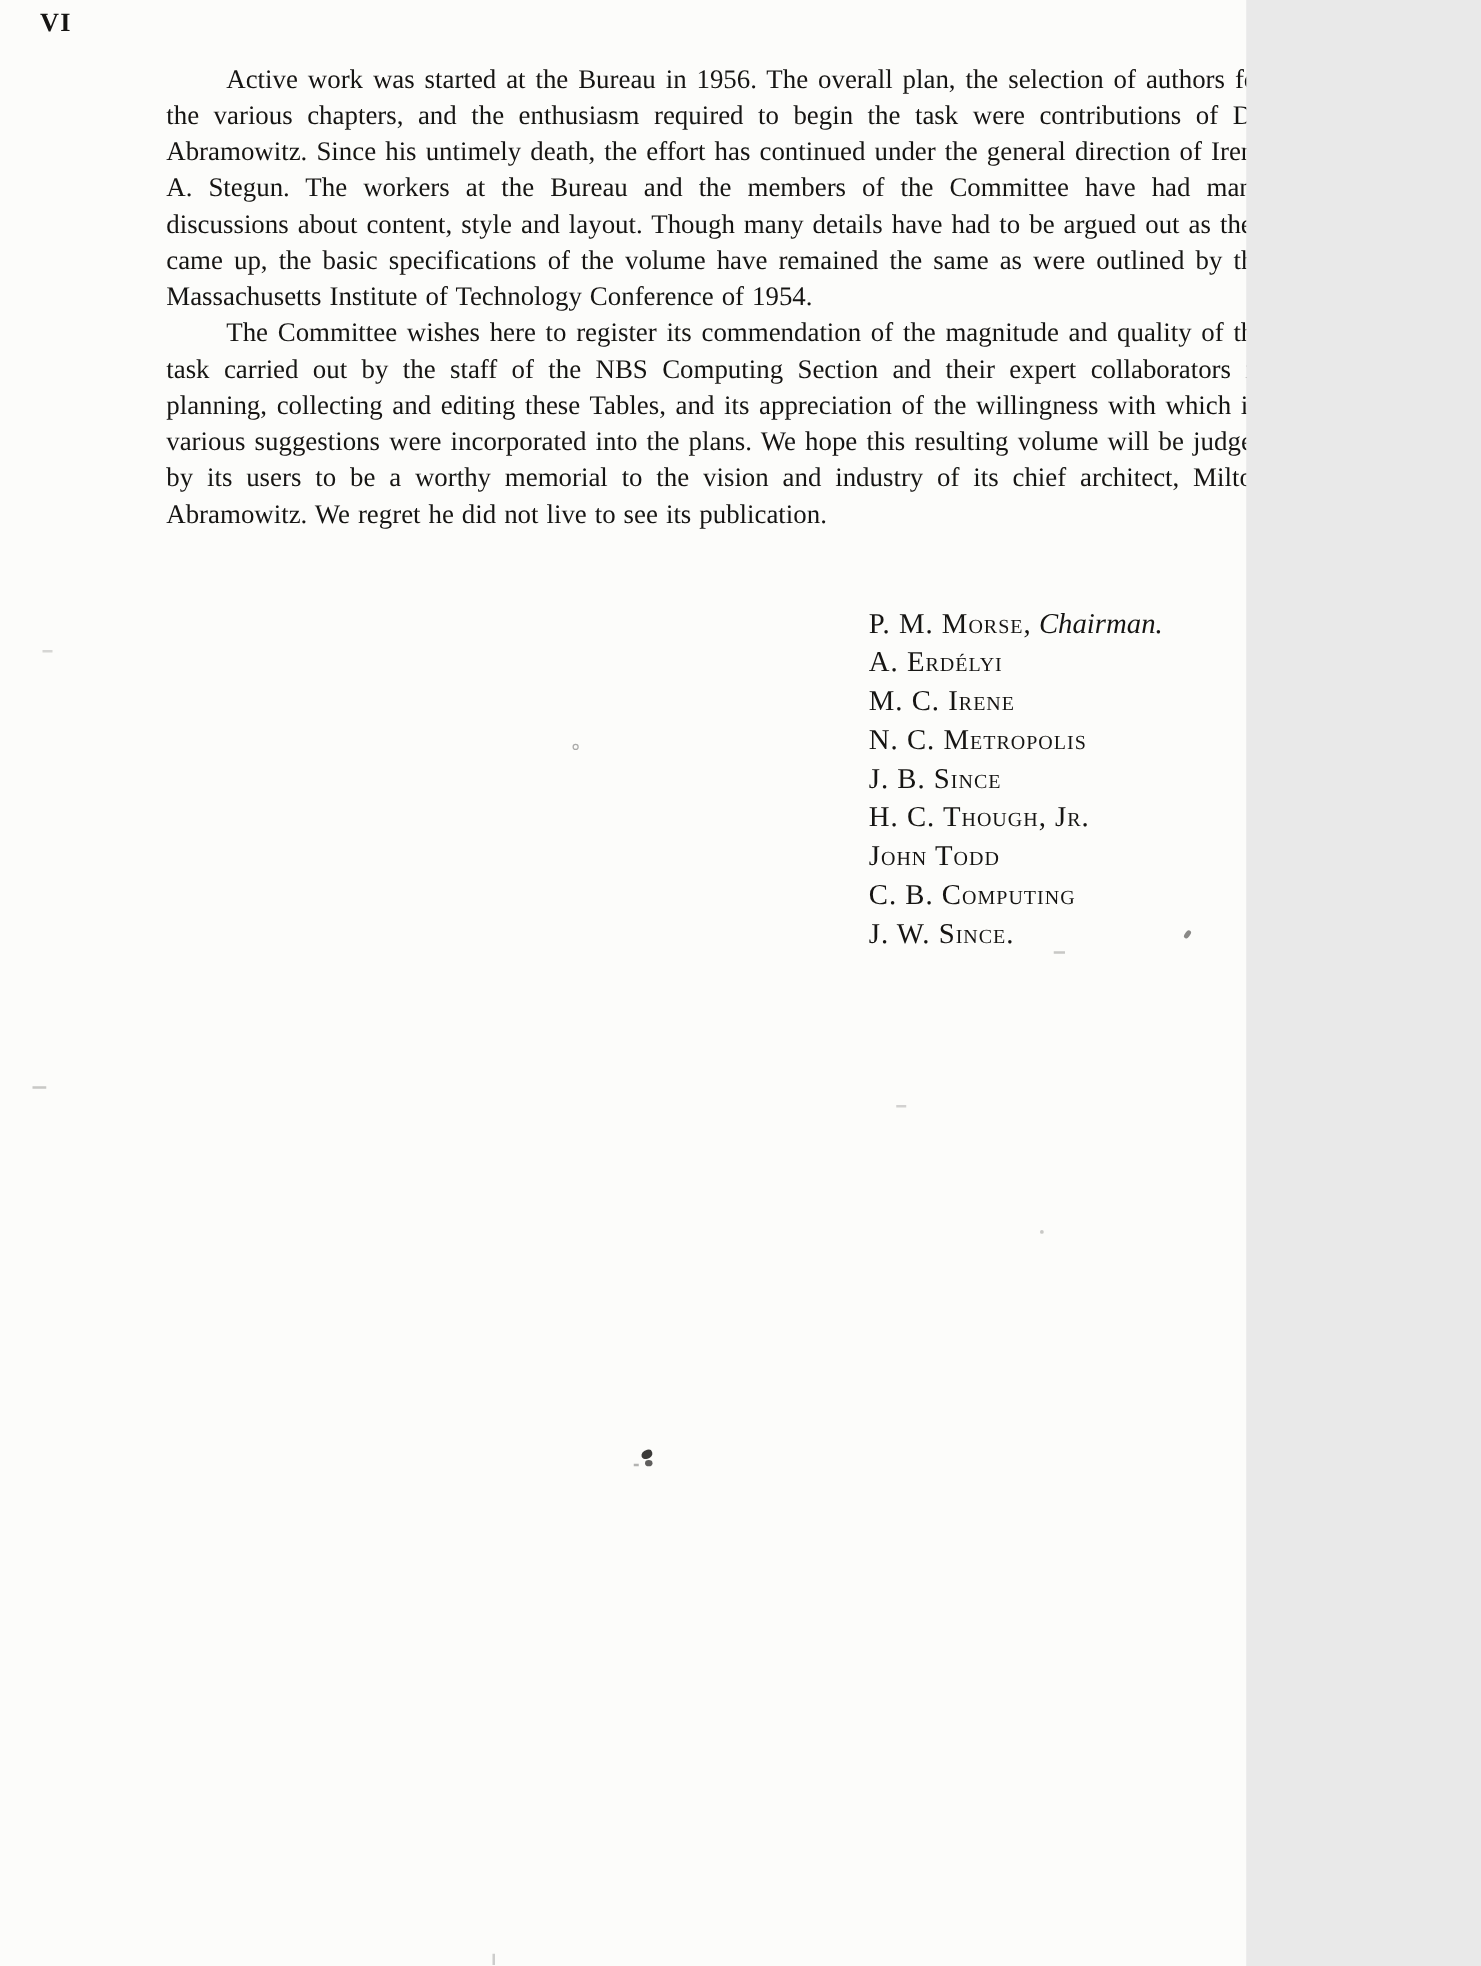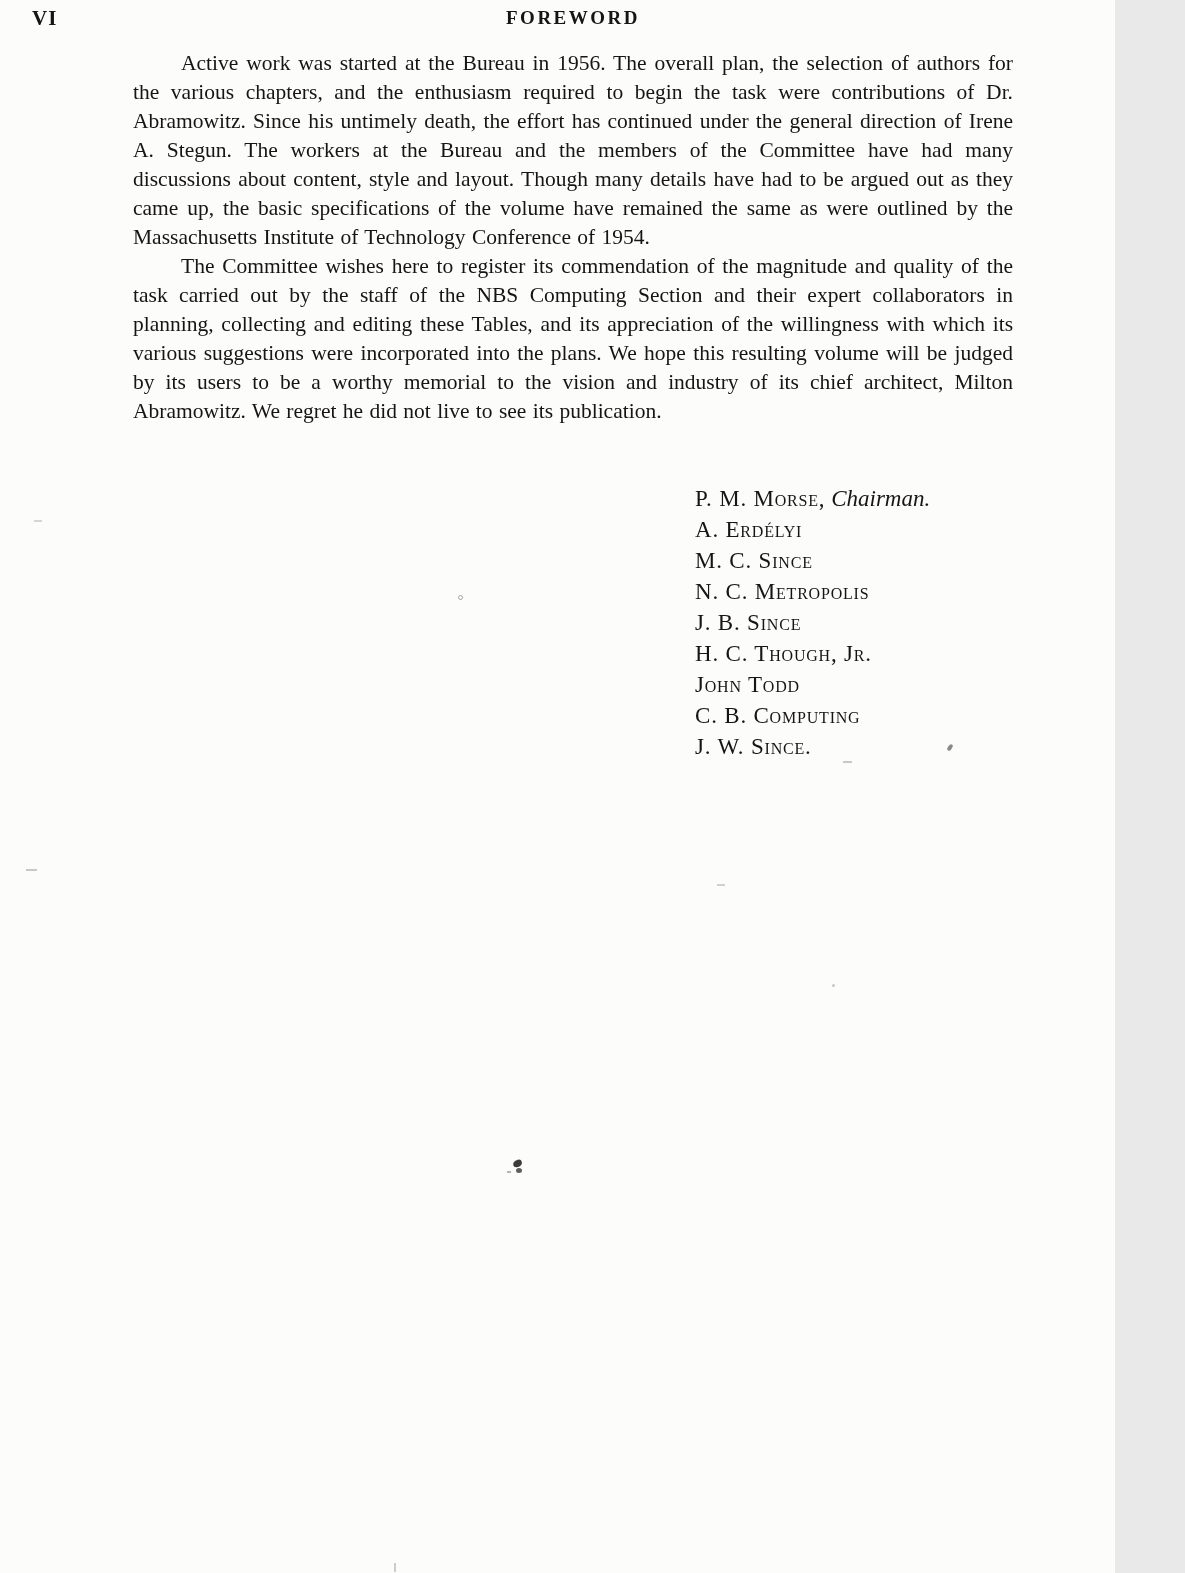--- a/index.html
+++ b/index.html
@@ -1,19 +1,19 @@
 <!DOCTYPE html>
 <html><head>
 <meta charset="utf-8">
 <style>
   * { margin: 0; padding: 0; box-sizing: border-box; }
   html, body { background: #e9e9e9; }
   .page {
     position: relative;
-    width: 1115px;
+    width: 997px;
     height: 1573px;
     background: #fcfcfa;
     color: #161513;
     font-family: "Liberation Serif", "DejaVu Serif", serif;
     overflow: hidden;
   }
   .page-num {
     position: absolute;
     left: 32px;
     top: 6px;
@@ -73,31 +73,30 @@
   .edge-a  { left: 1181px; top: 224px; width: 4px;  height: 12px; opacity: .3; border-radius: 2px; }
   .tick-a  { left: 394px; top: 1563px; width: 2px;  height: 9px;  opacity: .22; }
   .dot-a   { left: 832px; top: 984px;  width: 3px;  height: 3px;  border-radius: 50%; opacity: .25; }
 </style>
 </head>
 <body>
 
 <div class="page">
 
   <span class="page-num">VI</span>
-  <div class="running-head">FOREWORD</div>
 
   <div class="body-text">
     <p>Active work was started at the Bureau in 1956.  The overall plan, the selection of authors for the various chapters, and the enthusiasm required to begin the task were contributions of Dr. Abramowitz.  Since his untimely death, the effort has continued under the general direction of Irene A. Stegun.  The workers at the Bureau and the members of the Committee have had many discussions about content, style and layout.  Though many details have had to be argued out as they came up, the basic specifications of the volume have remained the same as were outlined by the Massachusetts Institute of Technology Conference of 1954.</p>
     <p>The Committee wishes here to register its commendation of the magnitude and quality of the task carried out by the staff of the NBS Computing Section and their expert collaborators in planning, collecting and editing these Tables, and its appreciation of the willingness with which its various suggestions were incorporated into the plans.  We hope this resulting volume will be judged by its users to be a worthy memorial to the vision and industry of its chief architect, Milton Abramowitz.  We regret he did not live to see its publication.</p>
   </div>
 
   <div class="signatures">
     <div><span class="sig-name">P. M. Morse,</span> <span class="sig-role">Chairman.</span></div>
     <div><span class="sig-name">A. Erdélyi</span></div>
-    <div><span class="sig-name">M. C. Since</span></div>
+    <div><span class="sig-name">M. C. Irene</span></div>
     <div><span class="sig-name">N. C. Metropolis</span></div>
     <div><span class="sig-name">J. B. Since</span></div>
     <div><span class="sig-name">H. C. Though, Jr.</span></div>
     <div><span class="sig-name">John Todd</span></div>
     <div><span class="sig-name">C. B. Computing</span></div>
     <div><span class="sig-name">J. W. Since.</span></div>
   </div>
 
   <div class="artifact blot-a"></div>
   <div class="artifact blot-b"></div>

